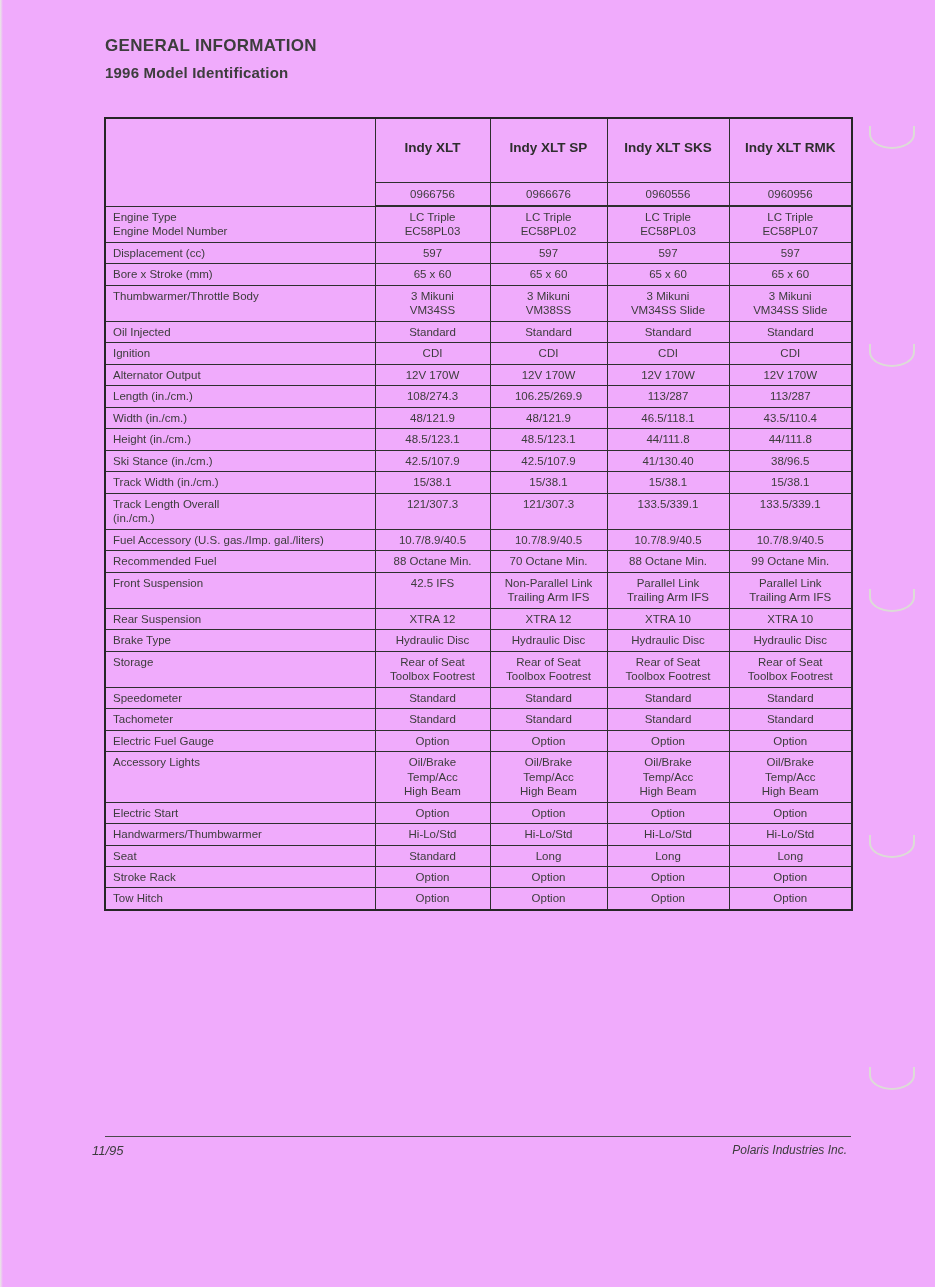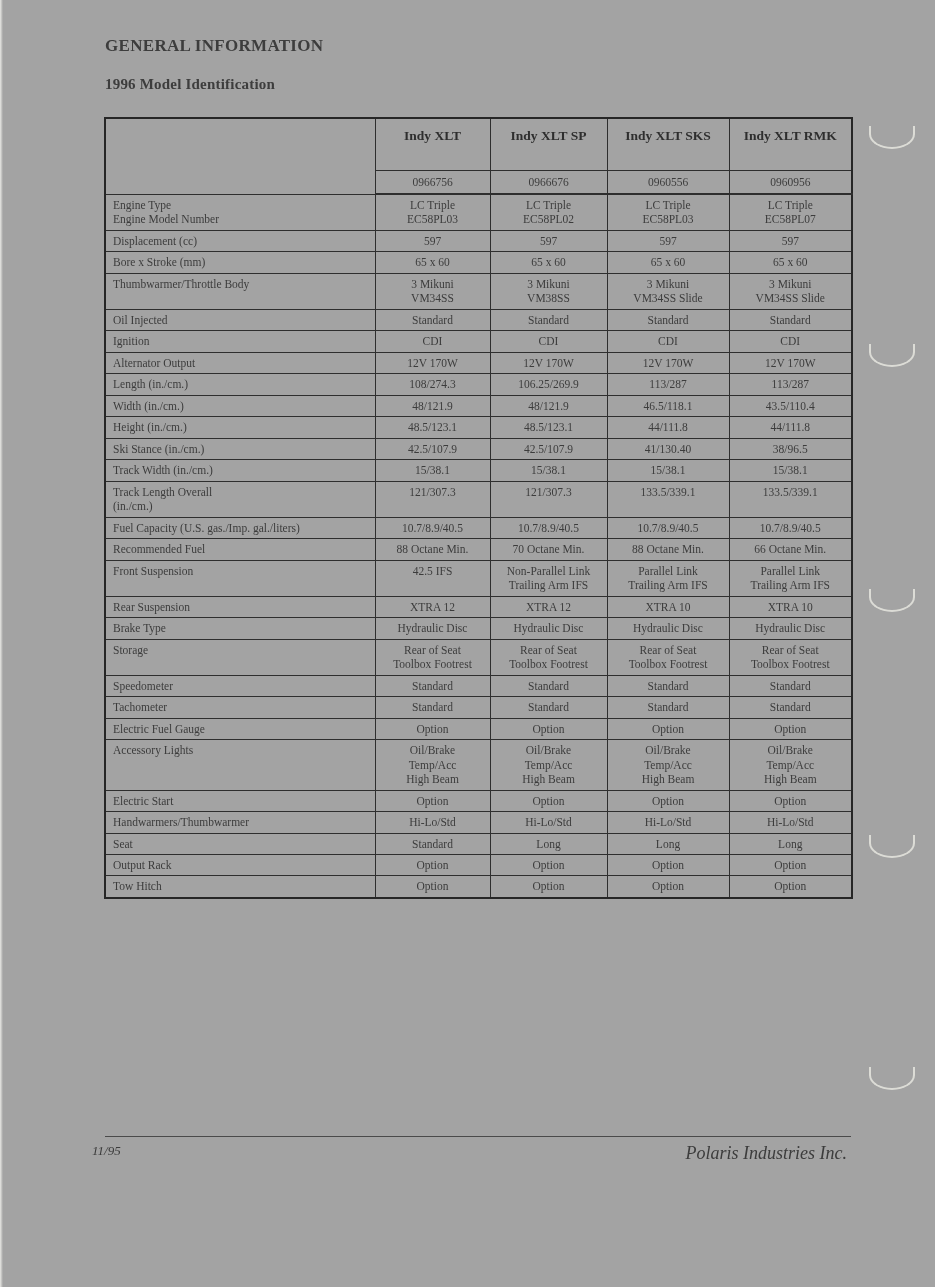--- a/index.html
+++ b/index.html
@@ -1,48 +1,48 @@
 <!DOCTYPE html>
 <html><head>
 <meta charset="utf-8">
 <style>
   html,body{margin:0;padding:0;background:#ffffff;}
   .page{
     position:relative;
     width:935px;height:1287px;
-    background:#a3a3a3;
-    font-family:Liberation Serif, serif;
+    background:#f0abfc;
+    font-family:Liberation Sans, sans-serif;
     color:#3a3a3a;
     overflow:hidden;
   }
   .page::before{ 
     content:"";position:absolute;left:0;top:0;width:3px;height:100%;
     background:linear-gradient(90deg,#e9e9e5,rgba(255,255,255,0));
   }
   .doc-header{position:absolute;left:105px;top:36px;}
   .doc-header .line1{font-size:17px;font-weight:bold;color:#3d3d3d;letter-spacing:.3px;}
-  .doc-header .line2{font-size:15px;font-weight:bold;color:#3d3d3d;margin-top:20px;letter-spacing:.2px;}
+  .doc-header .line2{font-size:15px;font-weight:bold;color:#3d3d3d;margin-top:8px;letter-spacing:.2px;}
 
   table.spec{
     position:absolute;left:104px;top:117px;
     width:747px;
     border-collapse:collapse;
     table-layout:fixed;
     font-size:11.5px;
     color:#3c3c3c;
   }
   table.spec td,table.spec th{
     border:1.5px solid #2e2e2e;
     white-space:pre-line;
     line-height:1.26;
   }
   table.spec{border:2px solid #262626;}
   th.model{
     font-size:13.5px;font-weight:bold;color:#2e2e2e;
-    height:42px;vertical-align:top;padding-top:8px;text-align:center;
+    height:42px;vertical-align:top;padding-top:20px;text-align:center;
   }
   td.corner{border-bottom:2px solid #2e2e2e;}
   tr.modelnums td{
     height:20px;text-align:center;vertical-align:middle;padding:1px 10px;
     border-bottom:2px solid #2e2e2e;
   }
   td.label-cell{
     text-align:left;vertical-align:top;
     padding:3px 6px 3px 7px;
   }
@@ -57,21 +57,21 @@
   .footer-left{
     position:absolute;left:92px;top:1143px;
     font-size:13px;font-style:italic;color:#3c3c3c;
   }
   .footer-center{
     position:absolute;left:0;top:1142px;width:935px;text-align:center;
     font-size:15px;color:#3c3c3c;
   }
   .footer-right{
     position:absolute;right:88px;top:1143px;
-    font-size:18px;font-style:italic;color:#3c3c3c;
+    font-size:12px;font-style:italic;color:#3c3c3c;
   }
   .curl{
     position:absolute;left:869px;width:46px;height:23px;
     border:2px solid #dcdcd6;border-top:none;
     border-radius:0 0 46px 46px / 0 0 30px 30px;
     box-sizing:border-box;
   }
 </style>
 </head>
 <body>
@@ -202,32 +202,32 @@
         </tr>
         <tr>
           <td class="label-cell">Track Length Overall
 (in./cm.)</td>
           <td class="value-cell">121/307.3</td>
           <td class="value-cell">121/307.3</td>
           <td class="value-cell">133.5/339.1</td>
           <td class="value-cell">133.5/339.1</td>
         </tr>
         <tr>
-          <td class="label-cell">Fuel Capacity (U.S. gas./Imp. gal./liters)</td>
+          <td class="label-cell">Fuel Accessory (U.S. gas./Imp. gal./liters)</td>
           <td class="value-cell">10.7/8.9/40.5</td>
           <td class="value-cell">10.7/8.9/40.5</td>
           <td class="value-cell">10.7/8.9/40.5</td>
           <td class="value-cell">10.7/8.9/40.5</td>
         </tr>
         <tr>
           <td class="label-cell">Recommended Fuel</td>
           <td class="value-cell">88 Octane Min.</td>
           <td class="value-cell">70 Octane Min.</td>
           <td class="value-cell">88 Octane Min.</td>
-          <td class="value-cell">66 Octane Min.</td>
+          <td class="value-cell">99 Octane Min.</td>
         </tr>
         <tr>
           <td class="label-cell">Front Suspension</td>
           <td class="value-cell">42.5 IFS</td>
           <td class="value-cell">Non-Parallel Link
 Trailing Arm IFS</td>
           <td class="value-cell">Parallel Link
 Trailing Arm IFS</td>
           <td class="value-cell">Parallel Link
 Trailing Arm IFS</td>
@@ -308,21 +308,21 @@
           <td class="value-cell">Hi-Lo/Std</td>
         </tr>
         <tr>
           <td class="label-cell">Seat</td>
           <td class="value-cell">Standard</td>
           <td class="value-cell">Long</td>
           <td class="value-cell">Long</td>
           <td class="value-cell">Long</td>
         </tr>
         <tr>
-          <td class="label-cell">Output Rack</td>
+          <td class="label-cell">Stroke Rack</td>
           <td class="value-cell">Option</td>
           <td class="value-cell">Option</td>
           <td class="value-cell">Option</td>
           <td class="value-cell">Option</td>
         </tr>
         <tr>
           <td class="label-cell">Tow Hitch</td>
           <td class="value-cell">Option</td>
           <td class="value-cell">Option</td>
           <td class="value-cell">Option</td>

